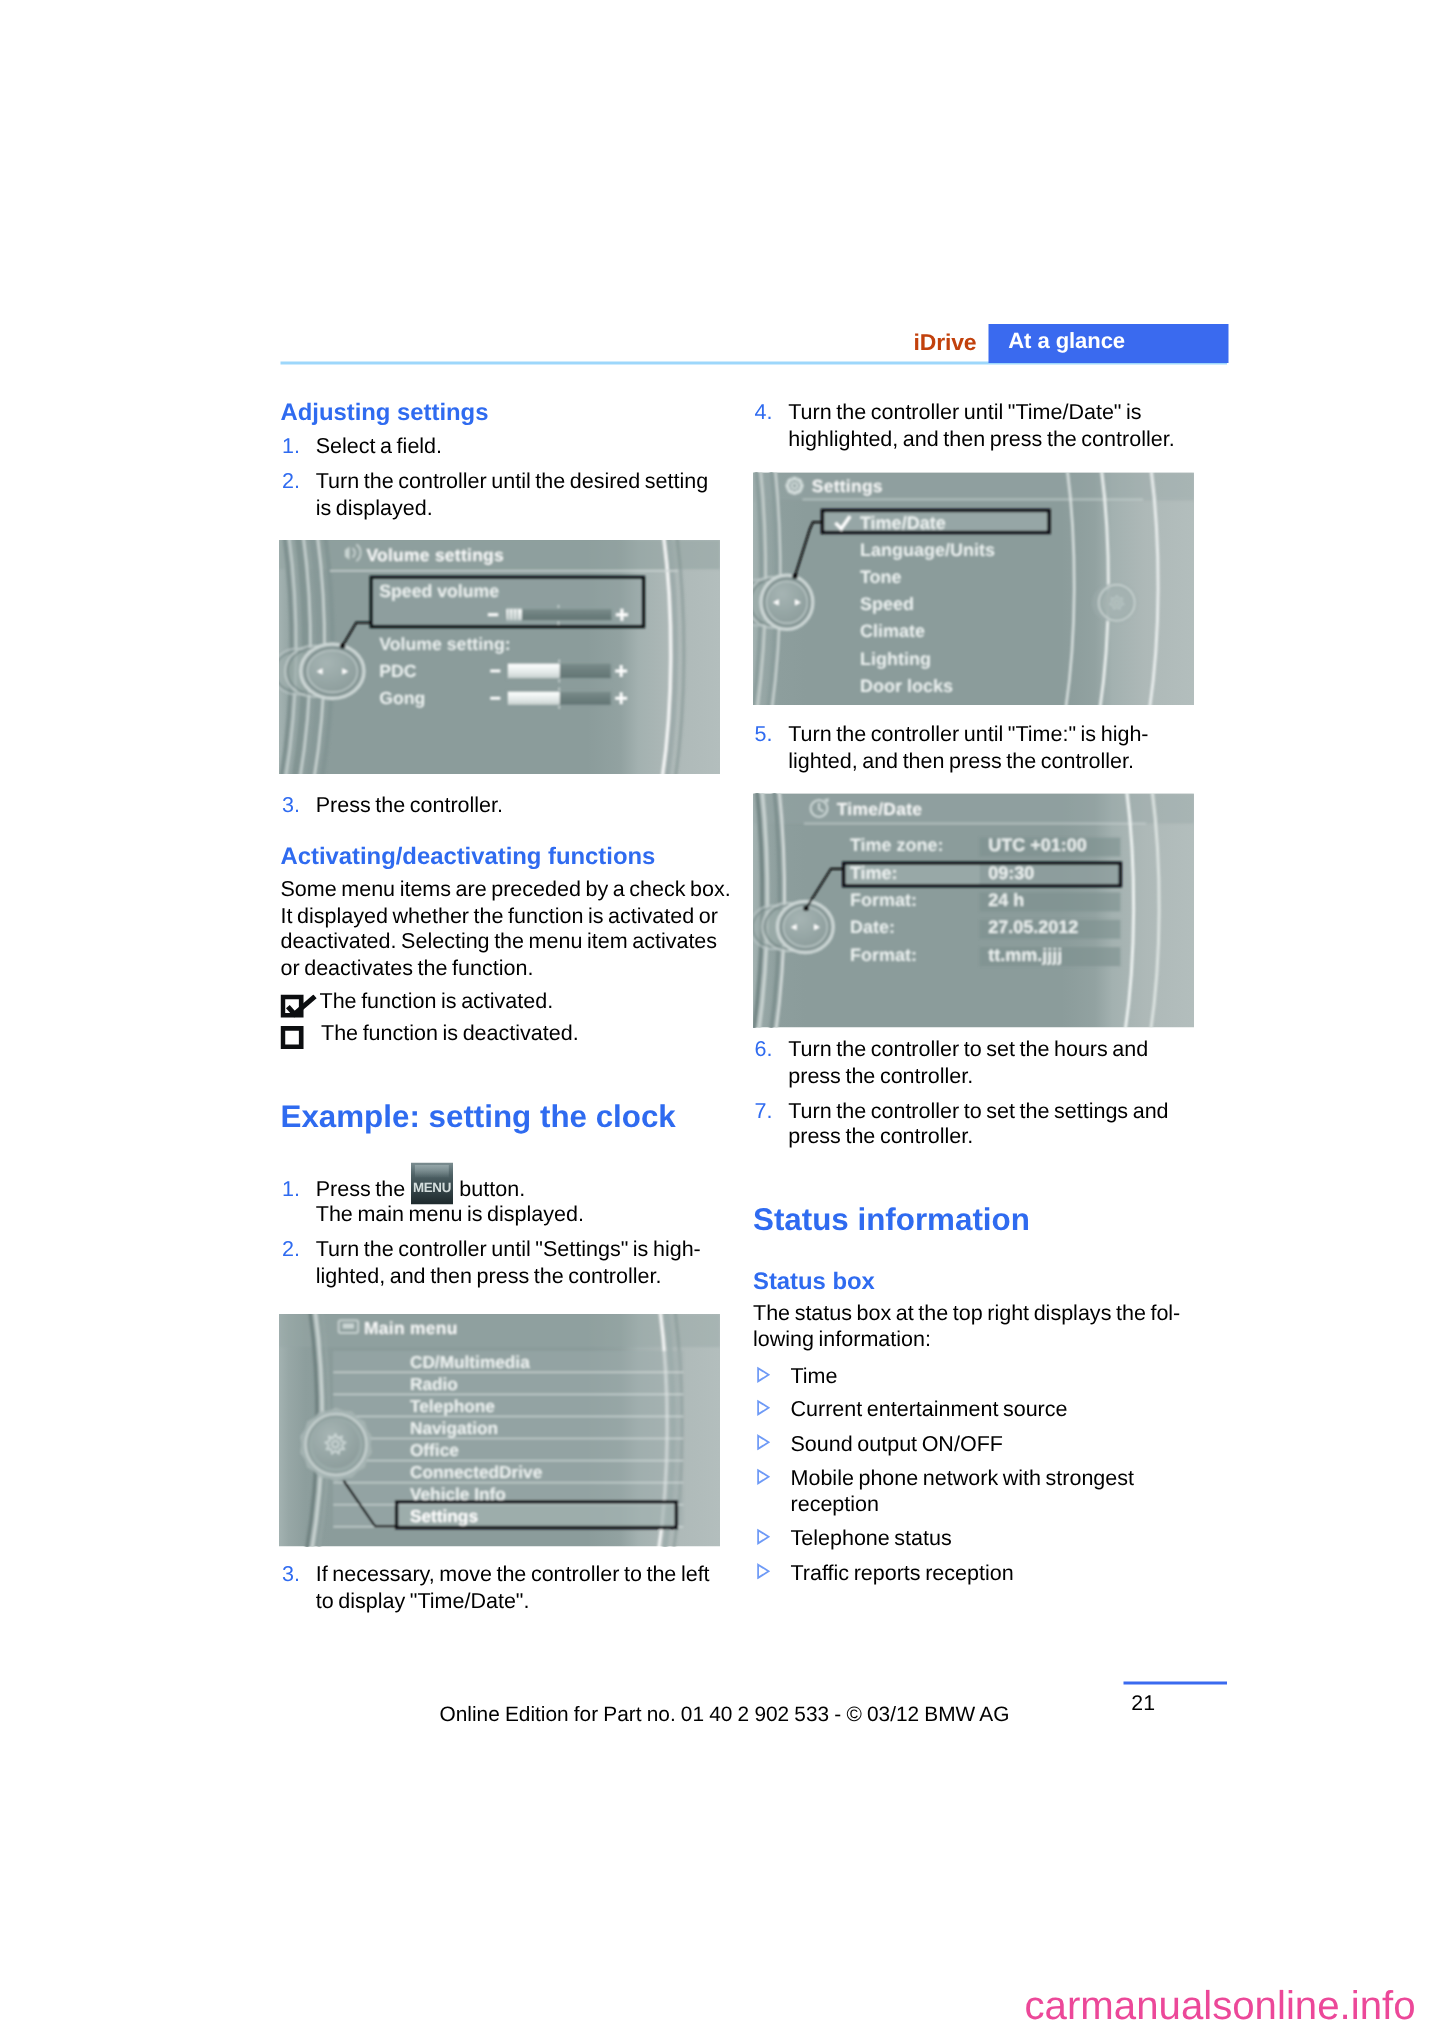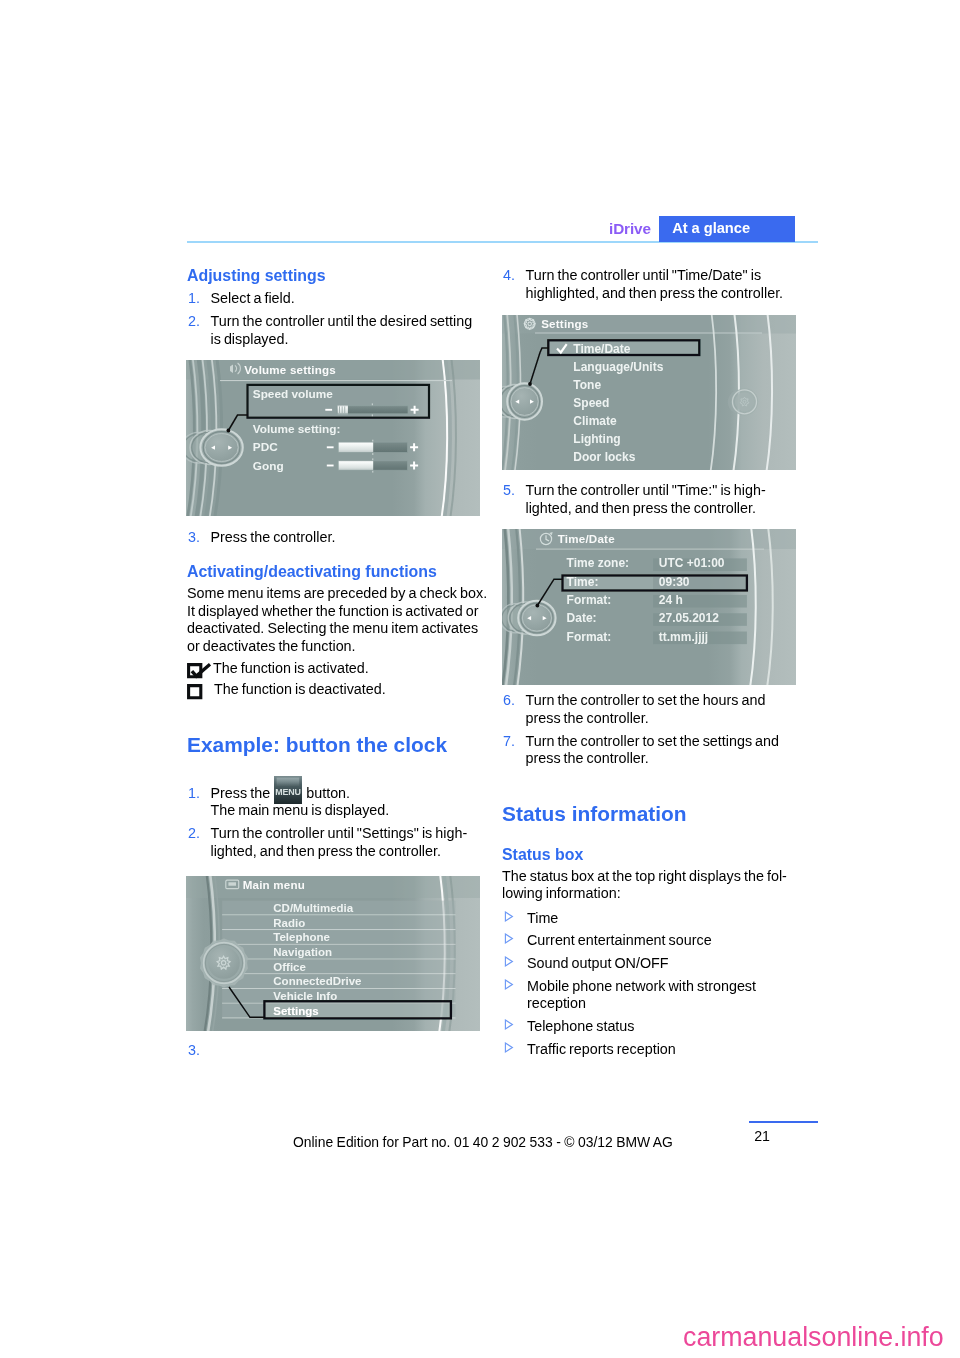--- a/index.html
+++ b/index.html
@@ -4,22 +4,22 @@
 <title>BMW Owner's Manual — iDrive / At a glance</title>
 <style>
   html, body { margin:0; padding:0; background:#ffffff; }
   body { width:960px; height:1358px; position:relative; overflow:hidden;
          font-family:"Liberation Sans", sans-serif; color:#000; }
   .page { position:absolute; left:0; top:0; width:960px; height:1358px; background:#fff; }
 
   
   .hdr-rule   { position:absolute; left:187px; top:241px; width:631px; height:1.6px; background:#9dd7fb; }
   .hdr-idrive { position:absolute; left:609px; top:218.2px; font-size:15.3px; font-weight:bold;
-                color:#8b5cf6; line-height:21px; letter-spacing:-0.1px; }
-  .hdr-chip   { position:absolute; left:659px; top:216px; width:136px; height:25.5px; background:#3a6aef; }
+                color:#c2410c; line-height:21px; letter-spacing:-0.1px; }
+  .hdr-chip   { position:absolute; left:659px; top:216px; width:160px; height:25.5px; background:#3a6aef; }
   .hdr-chip span { position:absolute; left:13.2px; top:1.8px; color:#fff; font-size:14.7px;
                    font-weight:bold; line-height:21px; letter-spacing:-0.05px; }
 
   
   .blk { position:absolute; }
   .body, .step, .bul-li { font-size:14.35px; line-height:17.6px; word-spacing:-0.95px; }
   h2.sec { color:#2f6bf0; font-size:15.9px; font-weight:bold; margin:0; padding:0; line-height:17.6px; }
   h1.sec { color:#2f6bf0; font-size:20.9px; font-weight:bold; margin:0; padding:0; line-height:24px; }
   p.body { margin:0; padding:0; white-space:nowrap; }
 
@@ -193,21 +193,21 @@
     <div class="cbrow emp">
       <span class="cbicon">
         <svg viewBox="0 0 25 16" width="25" height="16">
           <path d="M1.6 1.6 h12.2 v12.2 h-12.2 z" fill="none" stroke="#0c0e10" stroke-width="3.1"></path>
         </svg>
       </span>
       <span>The function is deactivated.</span>
     </div>
   </div>
 
-  <h1 class="sec blk" style="left:187px; top:733px;">Example: button the clock</h1>
+  <h1 class="sec blk" style="left:187px; top:733px;">Example: setting the clock</h1>
 
   <ol class="steps blk" style="left:187px; top:784.5px; width:293px;">
     <li><span class="num">1.</span><span>Press the </span><span class="menubtn"><svg viewBox="0 0 28 28" width="28" height="28">
             <defs>
               <linearGradient id="mbtn" x1="0" y1="0" x2="0" y2="1">
                 <stop offset="0" stop-color="#7b8d90"></stop>
                 <stop offset="0.10" stop-color="#6d8084"></stop>
                 <stop offset="0.30" stop-color="#4e6165"></stop>
                 <stop offset="0.55" stop-color="#3a4b4f"></stop>
                 <stop offset="1" stop-color="#1d292c"></stop>
@@ -305,21 +305,21 @@
 <text x="87.3" y="138.84" font-family="Liberation Sans, sans-serif" font-size="11.5" font-weight="bold" fill="#f4f8f7" opacity="0.95">Settings</text>
 <rect x="78.4" y="125.24" width="186.5" height="17.12" fill="#a6b4b3" opacity="0.55"></rect>
 <text x="87.3" y="138.84" font-family="Liberation Sans, sans-serif" font-size="11.5" font-weight="bold" fill="#ffffff">Settings</text>
 <rect x="78.4" y="125.24" width="186.5" height="17.12" fill="none" stroke="#0d1013" stroke-width="2.3"></rect>
 <path d="M78.4 141.36 L64 141.36 L43.0 111.0" stroke="#0b0e10" stroke-width="1.5" fill="none"></path>
 </g>
 </svg>
 </div>
 
   <ol class="steps blk" style="left:187px; top:1042px; width:293px;">
-    <li><span class="num">3.</span></li>
+    <li><span class="num">3.</span><span><span>If necessary, move the controller to the left</span><br><span>to display "Time/Date".</span></span></li>
   </ol>
 
   <ol class="steps blk" style="left:502px; top:267px; width:293px;">
     <li><span class="num">4.</span><span><span>Turn the controller until "Time/Date" is</span><br><span>highlighted, and then press the controller.</span></span></li>
   </ol>
 
   <div class="blk" style="left:502px; top:315px;" id="fig-settings">
 <svg class="shot" viewBox="0 0 294 155" width="294" height="155">
 <defs>
 <filter id="ssoft" x="-4%" y="-4%" width="108%" height="108%">

